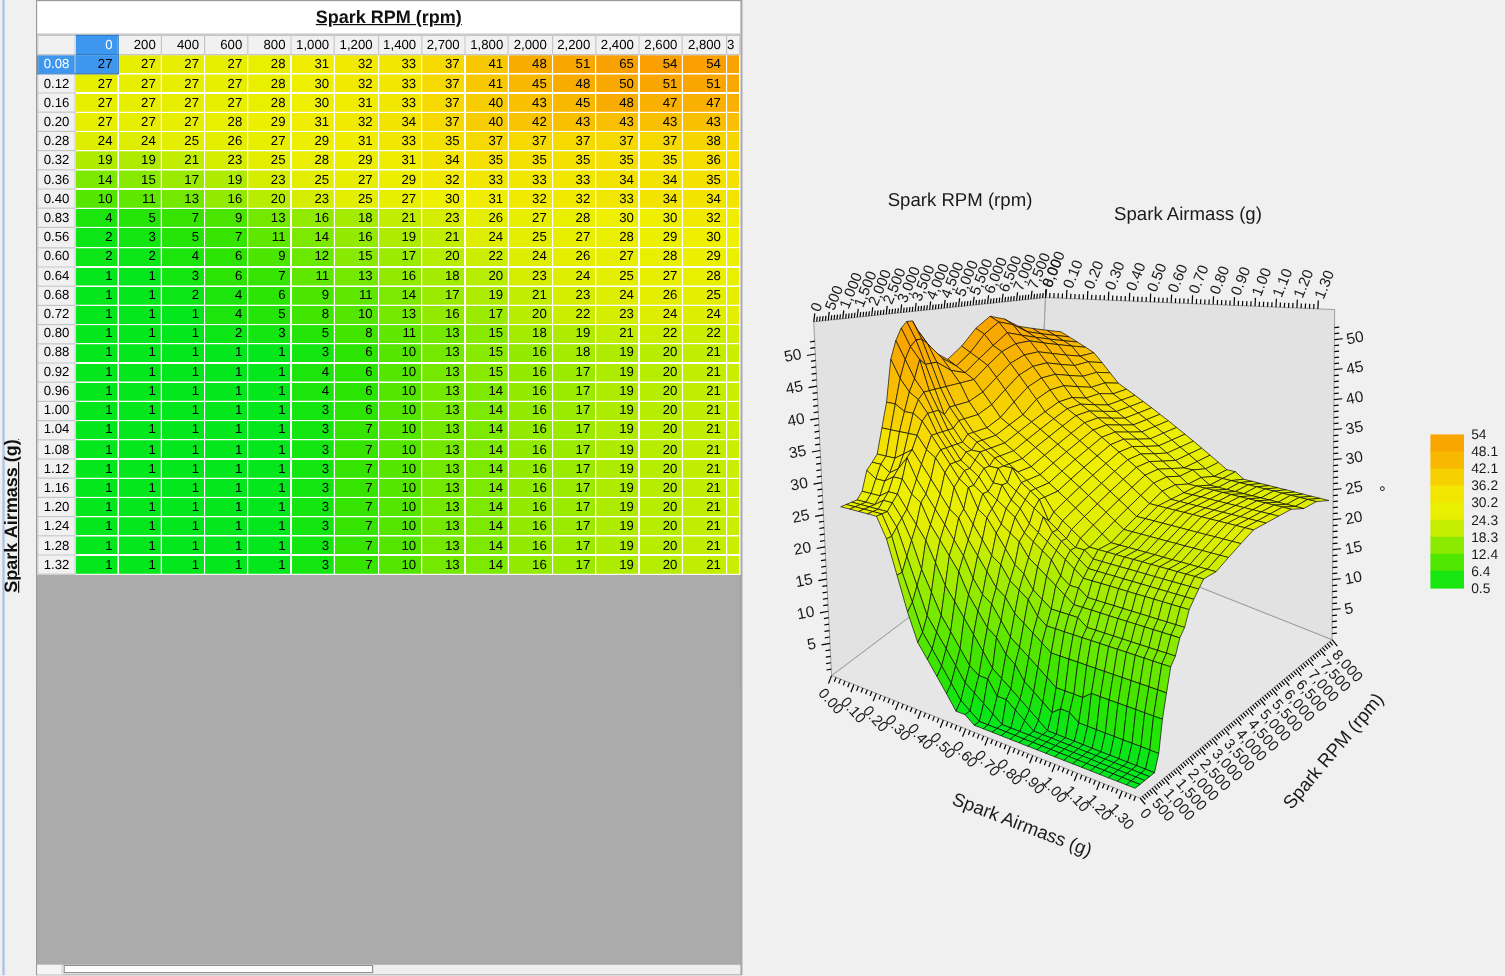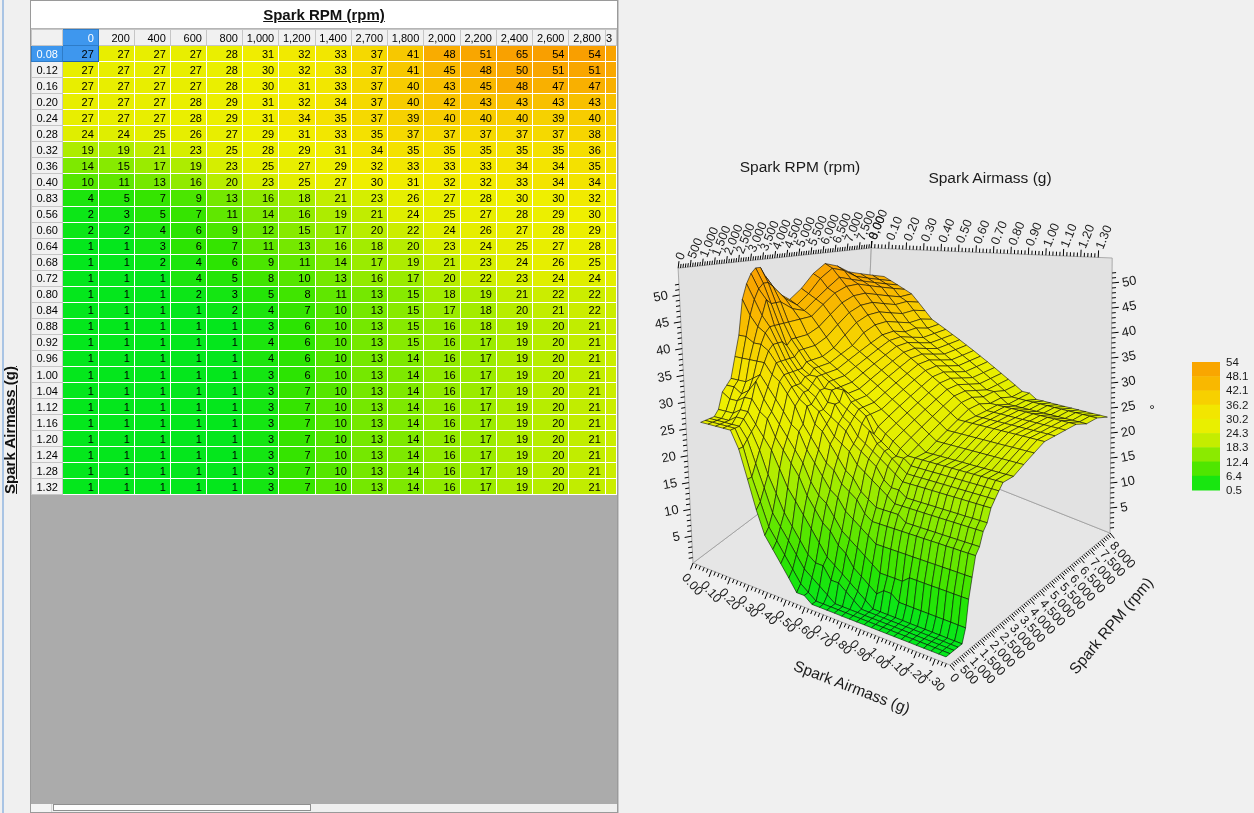--- a/index.html
+++ b/index.html
@@ -147,39 +147,20 @@
               <td class="cell" style="background: rgb(245, 217, 0);">37</td>
               <td class="cell" style="background: rgb(247, 204, 0);">40</td>
               <td class="cell" style="background: rgb(248, 195, 0);">42</td>
               <td class="cell" style="background: rgb(248, 192, 0);">43</td>
               <td class="cell" style="background: rgb(248, 192, 0);">43</td>
               <td class="cell" style="background: rgb(248, 192, 0);">43</td>
               <td class="cell" style="background: rgb(248, 192, 0);">43</td>
               <td class="cell" style="background: rgb(248, 192, 0);"></td>
             </tr>
             <tr>
-              <td class="hdr">0.24</td>
-              <td class="cell" style="background: rgb(232, 238, 0);">27</td>
-              <td class="cell" style="background: rgb(232, 238, 0);">27</td>
-              <td class="cell" style="background: rgb(232, 238, 0);">27</td>
-              <td class="cell" style="background: rgb(234, 239, 0);">28</td>
-              <td class="cell" style="background: rgb(236, 239, 0);">29</td>
-              <td class="cell" style="background: rgb(240, 237, 0);">31</td>
-              <td class="cell" style="background: rgb(243, 228, 0);">34</td>
-              <td class="cell" style="background: rgb(244, 225, 0);">35</td>
-              <td class="cell" style="background: rgb(245, 217, 0);">37</td>
-              <td class="cell" style="background: rgb(246, 209, 0);">39</td>
-              <td class="cell" style="background: rgb(247, 204, 0);">40</td>
-              <td class="cell" style="background: rgb(247, 204, 0);">40</td>
-              <td class="cell" style="background: rgb(247, 204, 0);">40</td>
-              <td class="cell" style="background: rgb(246, 209, 0);">39</td>
-              <td class="cell" style="background: rgb(247, 204, 0);">40</td>
-              <td class="cell" style="background: rgb(247, 204, 0);"></td>
-            </tr>
-            <tr>
               <td class="hdr">0.28</td>
               <td class="cell" style="background: rgb(223, 238, 0);">24</td>
               <td class="cell" style="background: rgb(223, 238, 0);">24</td>
               <td class="cell" style="background: rgb(228, 238, 0);">25</td>
               <td class="cell" style="background: rgb(230, 238, 0);">26</td>
               <td class="cell" style="background: rgb(232, 238, 0);">27</td>
               <td class="cell" style="background: rgb(236, 239, 0);">29</td>
               <td class="cell" style="background: rgb(240, 237, 0);">31</td>
               <td class="cell" style="background: rgb(242, 231, 0);">33</td>
               <td class="cell" style="background: rgb(244, 225, 0);">35</td>
@@ -375,39 +356,20 @@
               <td class="cell" style="background: rgb(117, 232, 0);">13</td>
               <td class="cell" style="background: rgb(135, 234, 0);">15</td>
               <td class="cell" style="background: rgb(163, 236, 0);">18</td>
               <td class="cell" style="background: rgb(173, 236, 0);">19</td>
               <td class="cell" style="background: rgb(193, 237, 0);">21</td>
               <td class="cell" style="background: rgb(203, 237, 0);">22</td>
               <td class="cell" style="background: rgb(203, 237, 0);">22</td>
               <td class="cell" style="background: rgb(213, 238, 0);"></td>
             </tr>
             <tr>
-              <td class="hdr">0.84</td>
-              <td class="cell" style="background: rgb(4, 231, 28);">1</td>
-              <td class="cell" style="background: rgb(4, 231, 28);">1</td>
-              <td class="cell" style="background: rgb(4, 231, 28);">1</td>
-              <td class="cell" style="background: rgb(4, 231, 28);">1</td>
-              <td class="cell" style="background: rgb(12, 230, 23);">2</td>
-              <td class="cell" style="background: rgb(28, 229, 13);">4</td>
-              <td class="cell" style="background: rgb(53, 228, 0);">7</td>
-              <td class="cell" style="background: rgb(85, 230, 0);">10</td>
-              <td class="cell" style="background: rgb(117, 232, 0);">13</td>
-              <td class="cell" style="background: rgb(135, 234, 0);">15</td>
-              <td class="cell" style="background: rgb(154, 235, 0);">17</td>
-              <td class="cell" style="background: rgb(163, 236, 0);">18</td>
-              <td class="cell" style="background: rgb(183, 237, 0);">20</td>
-              <td class="cell" style="background: rgb(193, 237, 0);">21</td>
-              <td class="cell" style="background: rgb(203, 237, 0);">22</td>
-              <td class="cell" style="background: rgb(203, 237, 0);"></td>
-            </tr>
-            <tr>
               <td class="hdr">0.88</td>
               <td class="cell" style="background: rgb(4, 231, 28);">1</td>
               <td class="cell" style="background: rgb(4, 231, 28);">1</td>
               <td class="cell" style="background: rgb(4, 231, 28);">1</td>
               <td class="cell" style="background: rgb(4, 231, 28);">1</td>
               <td class="cell" style="background: rgb(4, 231, 28);">1</td>
               <td class="cell" style="background: rgb(20, 230, 18);">3</td>
               <td class="cell" style="background: rgb(44, 228, 2);">6</td>
               <td class="cell" style="background: rgb(85, 230, 0);">10</td>
               <td class="cell" style="background: rgb(117, 232, 0);">13</td>
@@ -471,20 +433,39 @@
               <td class="cell" style="background: rgb(126, 233, 0);">14</td>
               <td class="cell" style="background: rgb(145, 234, 0);">16</td>
               <td class="cell" style="background: rgb(154, 235, 0);">17</td>
               <td class="cell" style="background: rgb(173, 236, 0);">19</td>
               <td class="cell" style="background: rgb(183, 237, 0);">20</td>
               <td class="cell" style="background: rgb(193, 237, 0);">21</td>
               <td class="cell" style="background: rgb(203, 237, 0);"></td>
             </tr>
             <tr>
               <td class="hdr">1.04</td>
+              <td class="cell" style="background: rgb(4, 231, 28);">1</td>
+              <td class="cell" style="background: rgb(4, 231, 28);">1</td>
+              <td class="cell" style="background: rgb(4, 231, 28);">1</td>
+              <td class="cell" style="background: rgb(4, 231, 28);">1</td>
+              <td class="cell" style="background: rgb(4, 231, 28);">1</td>
+              <td class="cell" style="background: rgb(20, 230, 18);">3</td>
+              <td class="cell" style="background: rgb(53, 228, 0);">7</td>
+              <td class="cell" style="background: rgb(85, 230, 0);">10</td>
+              <td class="cell" style="background: rgb(117, 232, 0);">13</td>
+              <td class="cell" style="background: rgb(126, 233, 0);">14</td>
+              <td class="cell" style="background: rgb(145, 234, 0);">16</td>
+              <td class="cell" style="background: rgb(154, 235, 0);">17</td>
+              <td class="cell" style="background: rgb(173, 236, 0);">19</td>
+              <td class="cell" style="background: rgb(183, 237, 0);">20</td>
+              <td class="cell" style="background: rgb(193, 237, 0);">21</td>
+              <td class="cell" style="background: rgb(203, 237, 0);"></td>
+            </tr>
+            <tr>
+              <td class="hdr">1.08</td>
               <td class="cell" style="background: rgb(4, 231, 28);">1</td>
               <td class="cell" style="background: rgb(4, 231, 28);">1</td>
               <td class="cell" style="background: rgb(4, 231, 28);">1</td>
               <td class="cell" style="background: rgb(4, 231, 28);">1</td>
               <td class="cell" style="background: rgb(4, 231, 28);">1</td>
               <td class="cell" style="background: rgb(20, 230, 18);">3</td>
               <td class="cell" style="background: rgb(53, 228, 0);">7</td>
               <td class="cell" style="background: rgb(85, 230, 0);">10</td>
               <td class="cell" style="background: rgb(117, 232, 0);">13</td>
               <td class="cell" style="background: rgb(126, 233, 0);">14</td>

